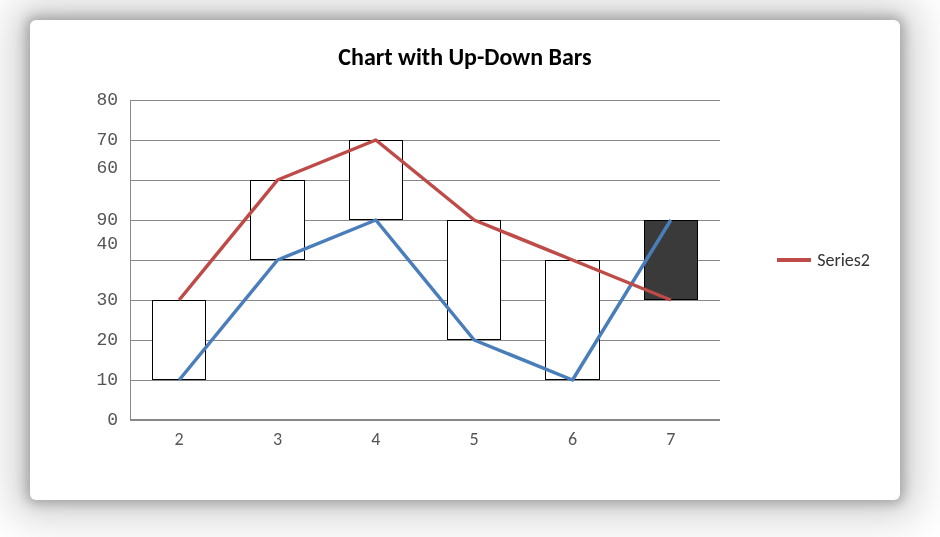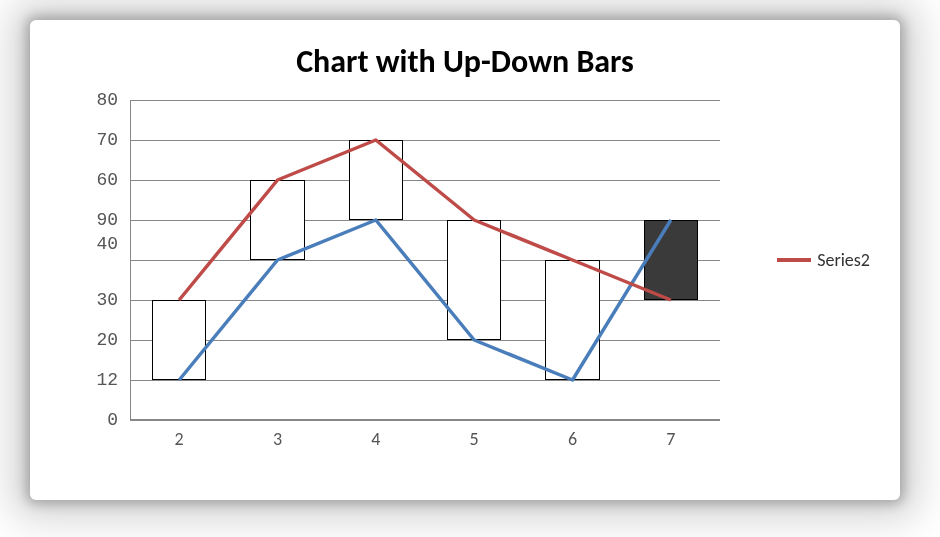--- a/index.html
+++ b/index.html
@@ -21,21 +21,21 @@
     box-shadow:
       0 0 40px 18px rgba(0,0,0,0.18),
       0 0 12px 4px rgba(0,0,0,0.25);
   }
   .chart-title {
     position: absolute;
     top: 22px;
     left: 0;
     width: 100%;
     text-align: center;
-    font-size: 32px;
+    font-size: 24px;
     font-weight: 700;
     color: #000;
   }
   .plot {
     position: absolute;
     left: 100px;
     top: 80px;
     width: 590px;
     height: 320px;
   }
@@ -125,31 +125,31 @@
 
   <div class="chart-title">Chart with Up-Down Bars</div>
 
   <div class="plot">
     <div class="axis-line-y"></div>
     <div class="axis-line-x"></div>
 
   <div class="gridline" style="top: 320px;"></div>
       <div class="ytick" style="top: 320px;">0</div>
       <div class="gridline" style="top: 280px;"></div>
-      <div class="ytick" style="top: 280px;">12</div>
+      <div class="ytick" style="top: 280px;">10</div>
       <div class="gridline" style="top: 240px;"></div>
       <div class="ytick" style="top: 240px;">20</div>
       <div class="gridline" style="top: 200px;"></div>
       <div class="ytick" style="top: 200px;">30</div>
       <div class="gridline" style="top: 160px;"></div>
       <div class="ytick" style="top: 144px;">40</div>
       <div class="gridline" style="top: 120px;"></div>
       <div class="ytick" style="top: 120px;">90</div>
       <div class="gridline" style="top: 80px;"></div>
-      <div class="ytick" style="top: 80px;">60</div>
+      <div class="ytick" style="top: 68px;">60</div>
       <div class="gridline" style="top: 40px;"></div>
       <div class="ytick" style="top: 40px;">70</div>
       <div class="gridline" style="top: 0px;"></div>
       <div class="ytick" style="top: 0px;">80</div>
       <div class="xtick" style="left: 49.1667px;">2</div>
       <div class="xtick" style="left: 147.5px;">3</div>
       <div class="xtick" style="left: 245.833px;">4</div>
       <div class="xtick" style="left: 344.167px;">5</div>
       <div class="xtick" style="left: 442.5px;">6</div>
       <div class="xtick" style="left: 540.833px;">7</div>

